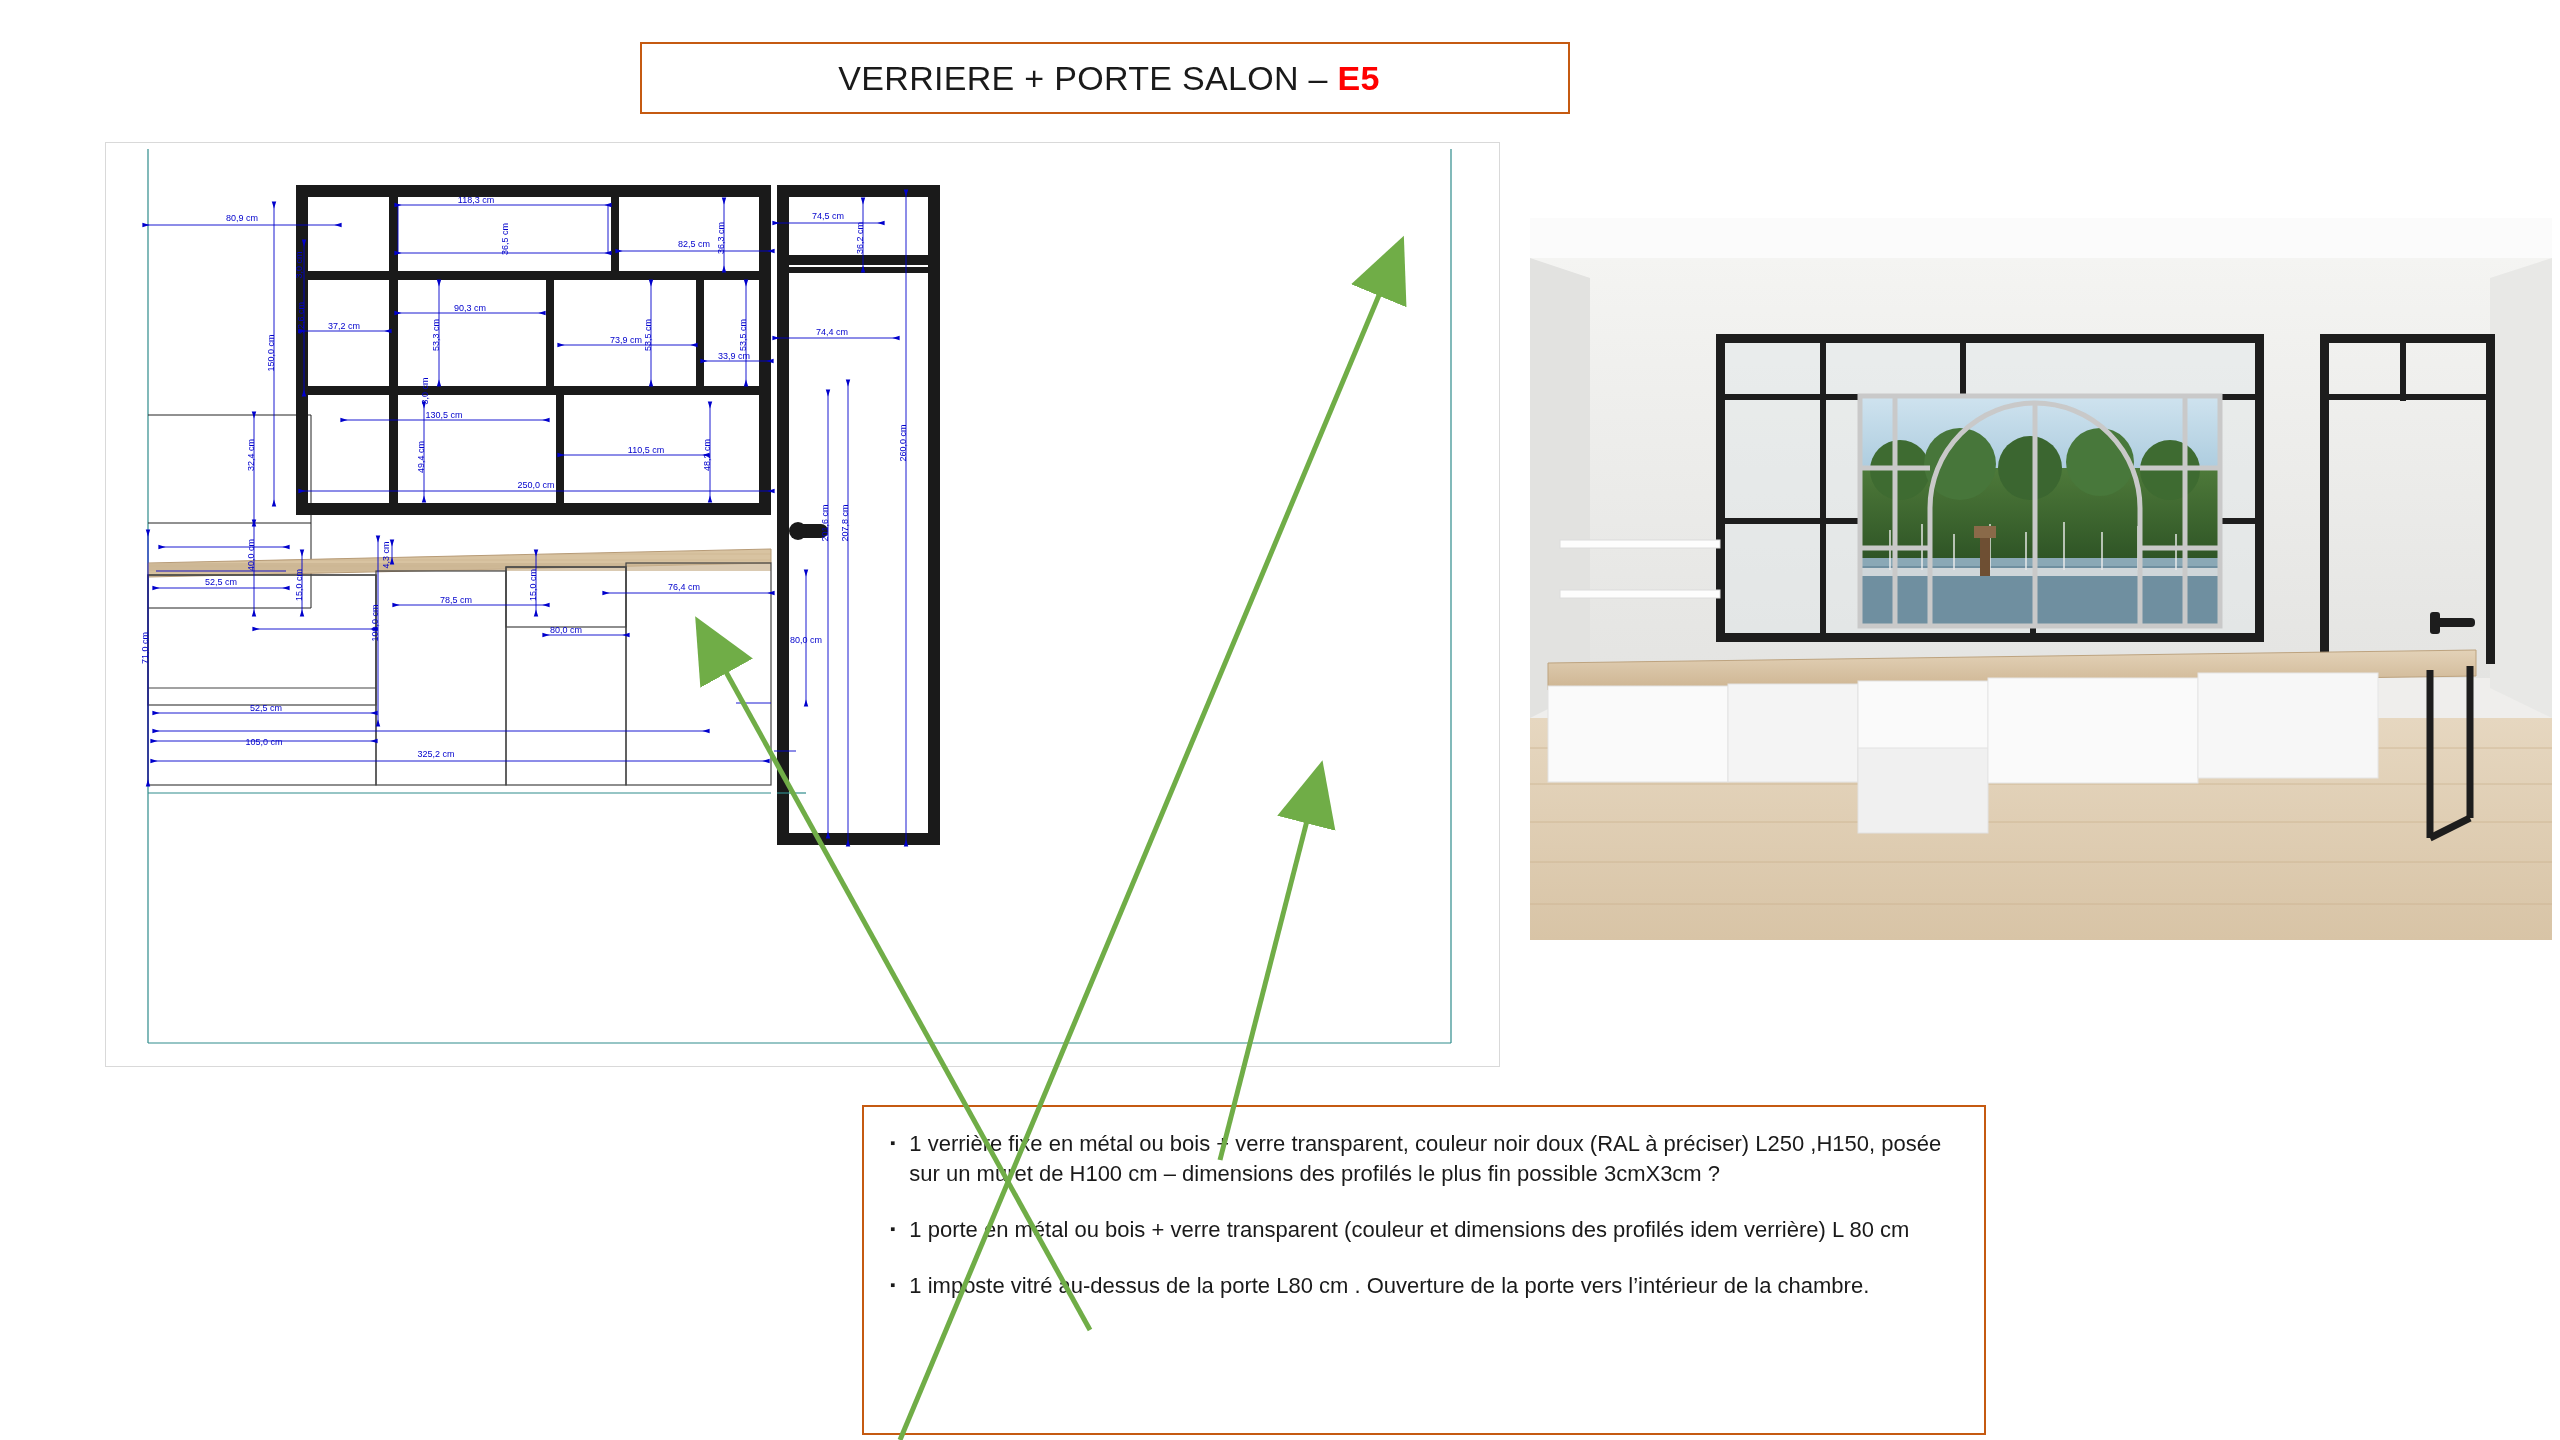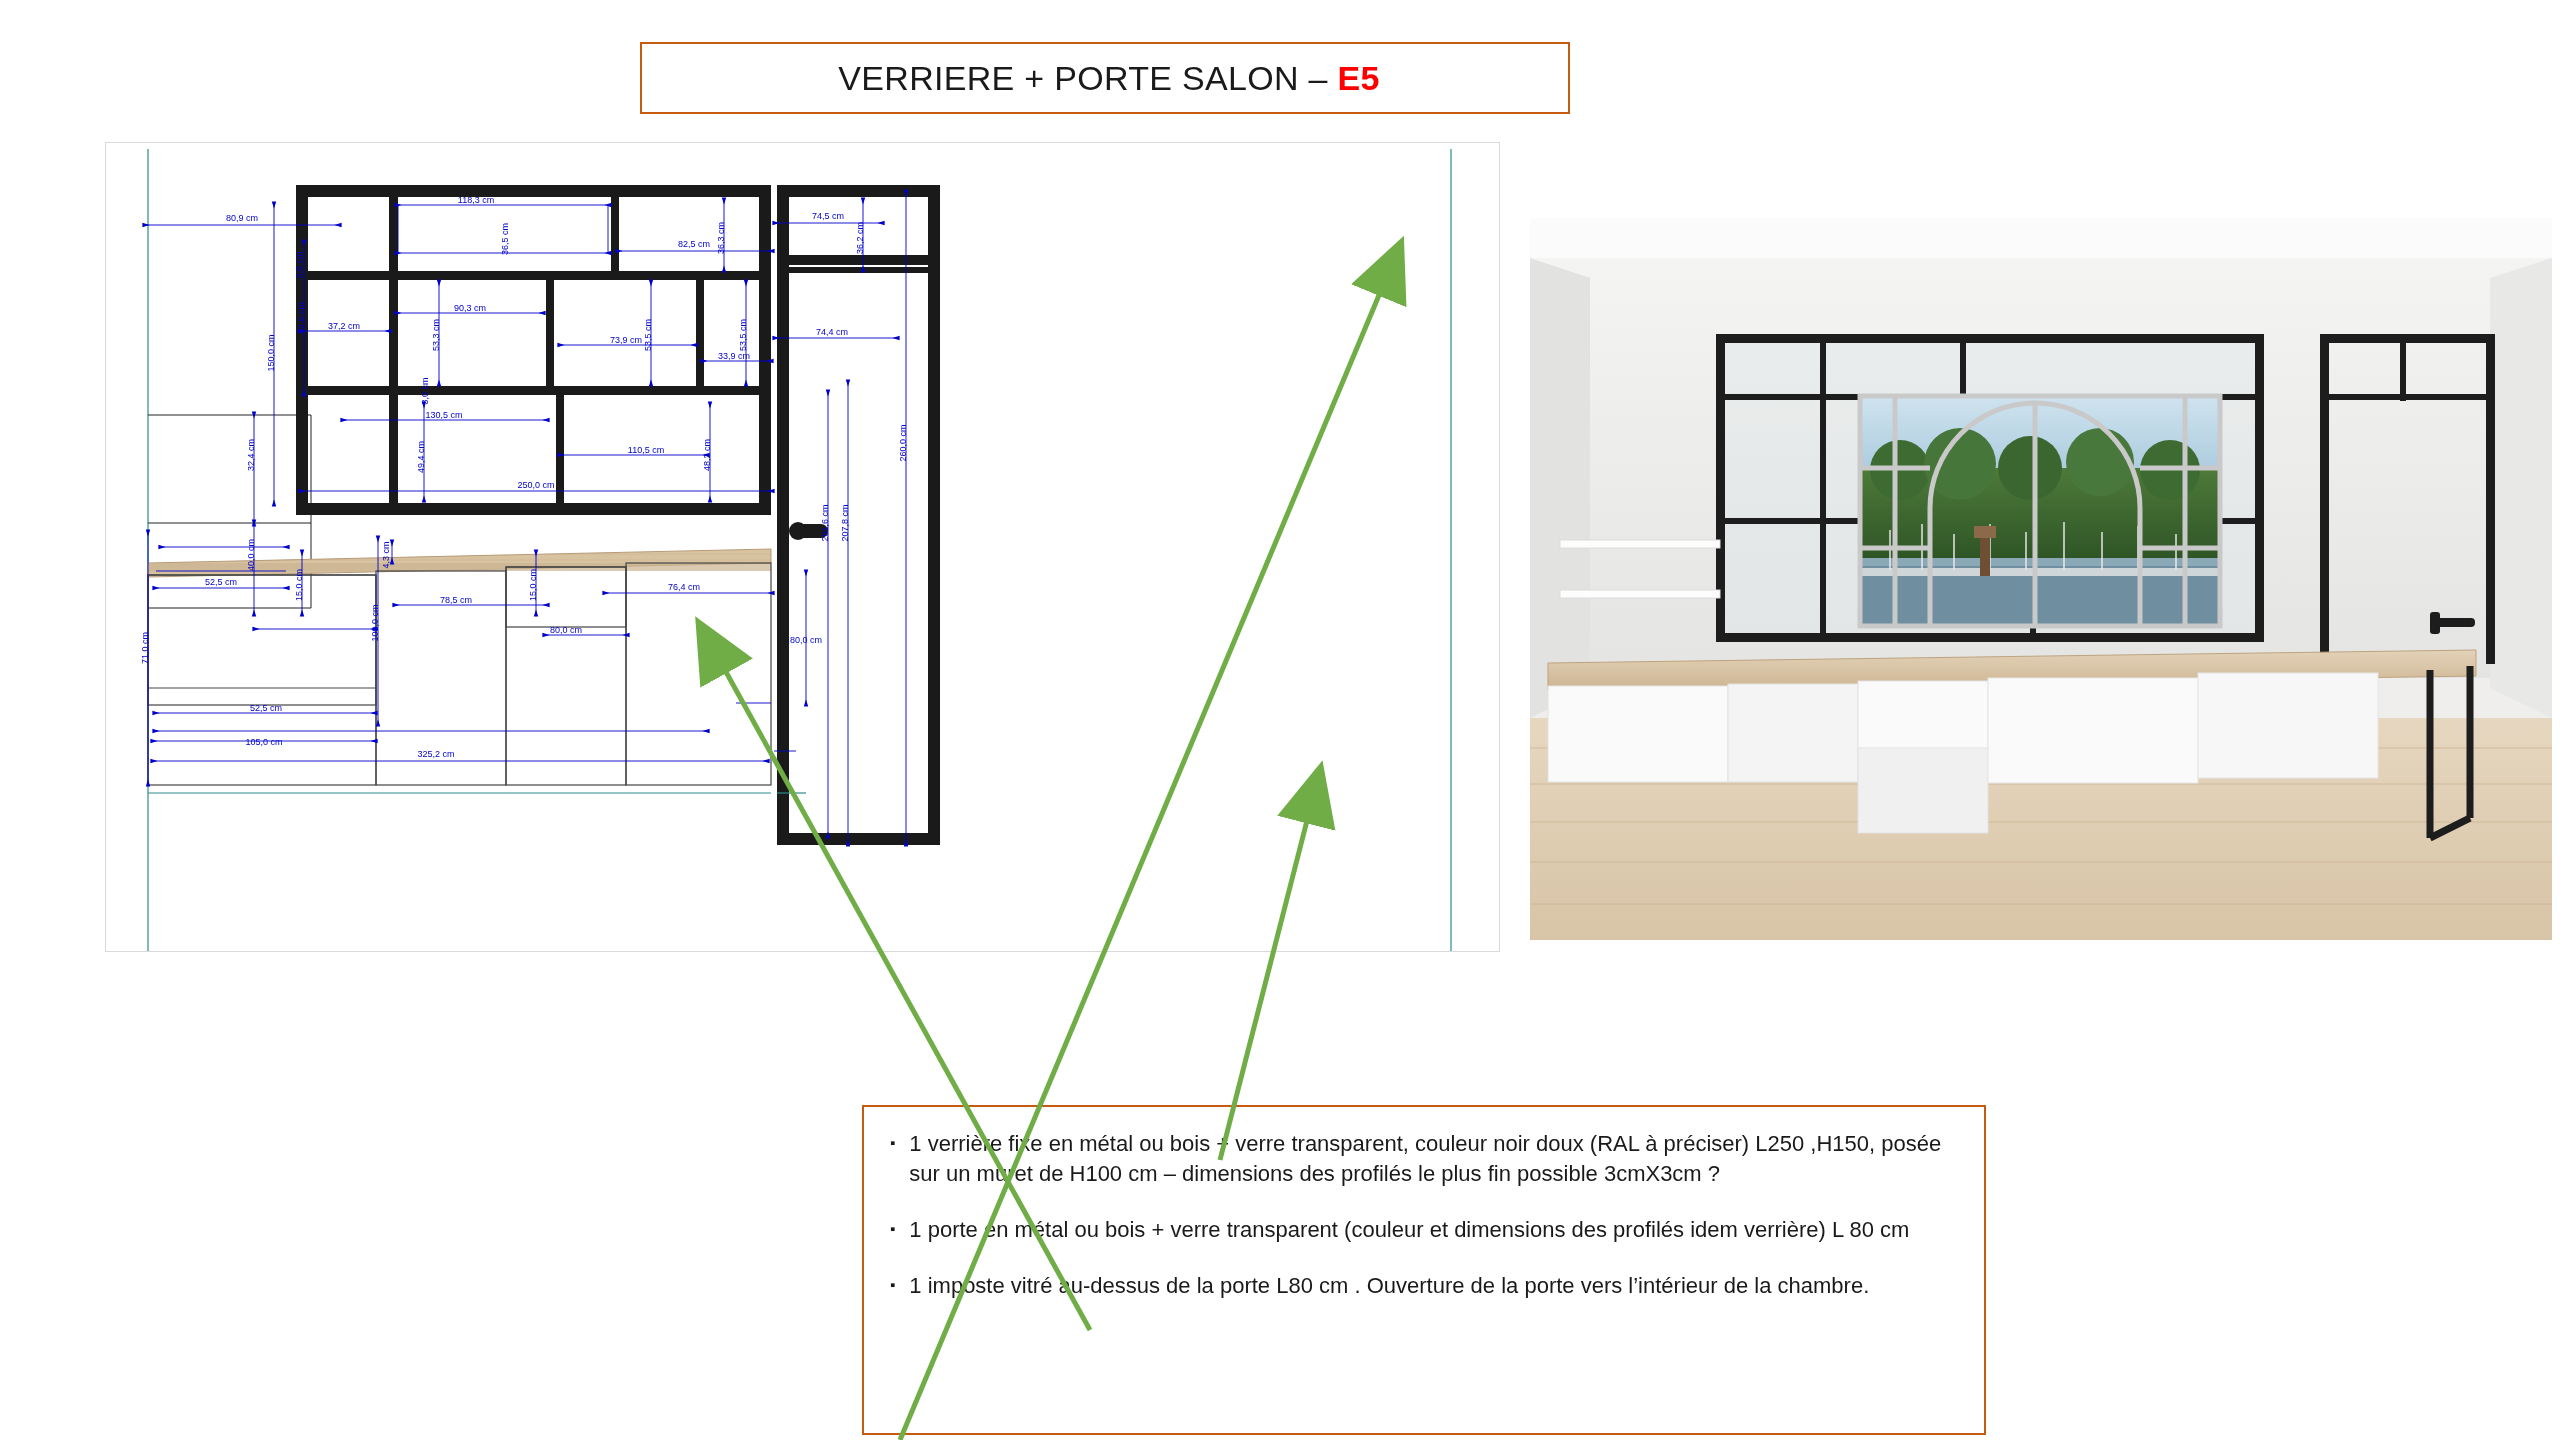--- a/index.html
+++ b/index.html
@@ -40,21 +40,21 @@
     color: #FF0000;
     font-weight: bold;
   }
 
   
   #drawing-panel {
     position: absolute;
     left: 105px;
     top: 142px;
     width: 1395px;
-    height: 810px;
+    height: 925px;
     background: #ffffff;
     border: 1px solid #d9d9d9;
     box-sizing: border-box;
     overflow: hidden;
   }
   #drawing-svg { display:block; }
 
   
   #render-panel {
     position: absolute;

